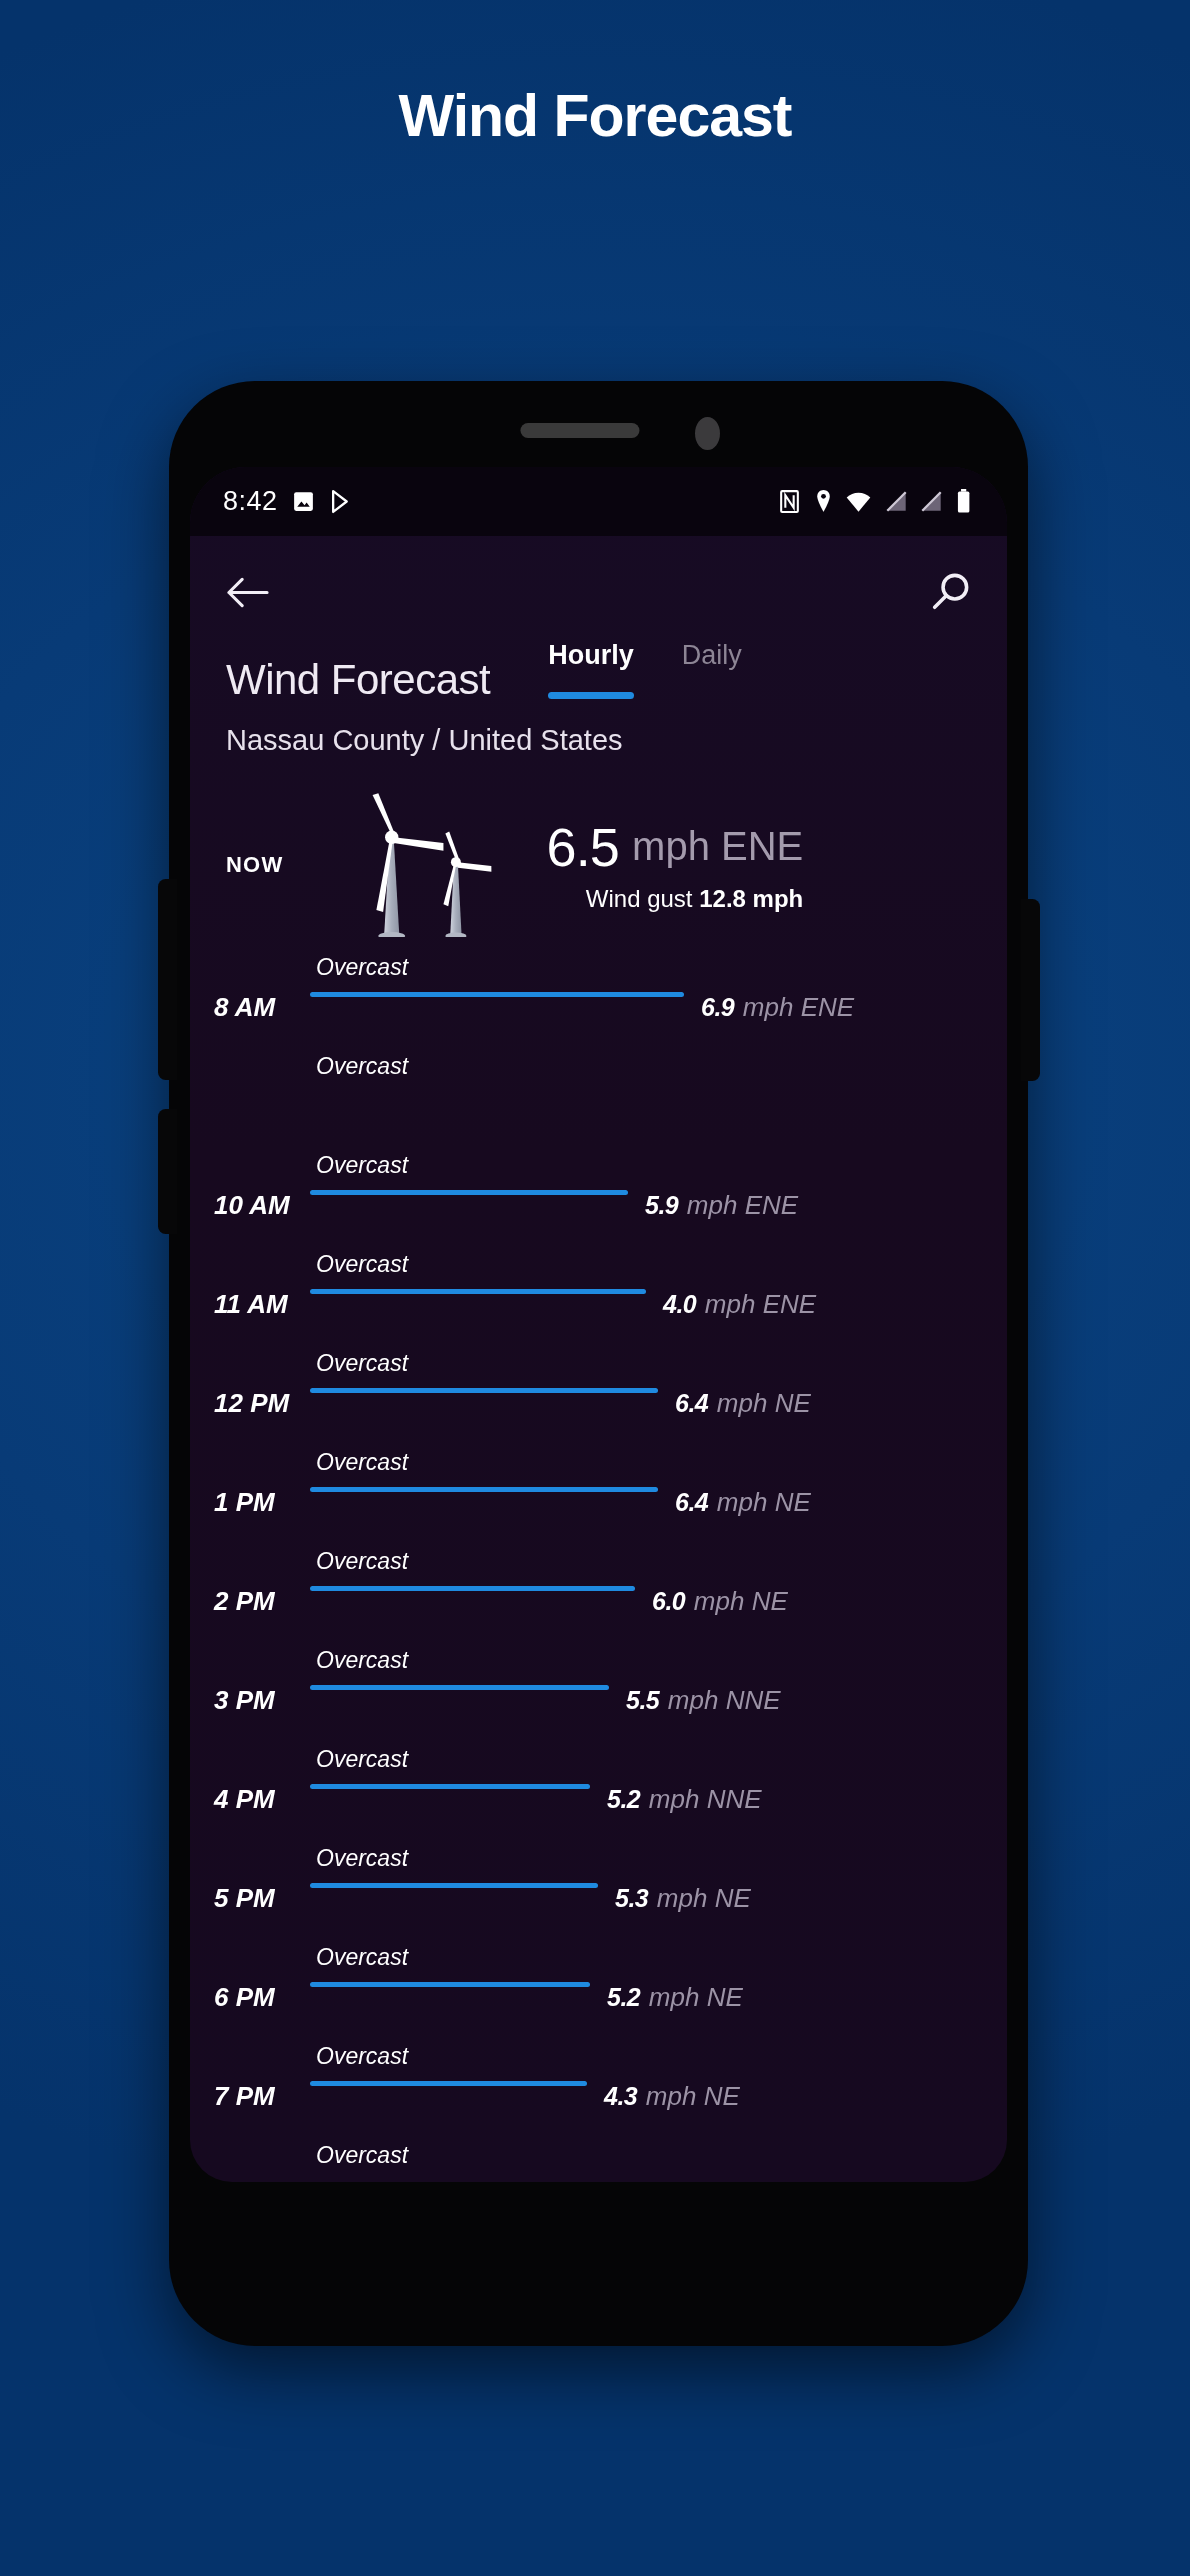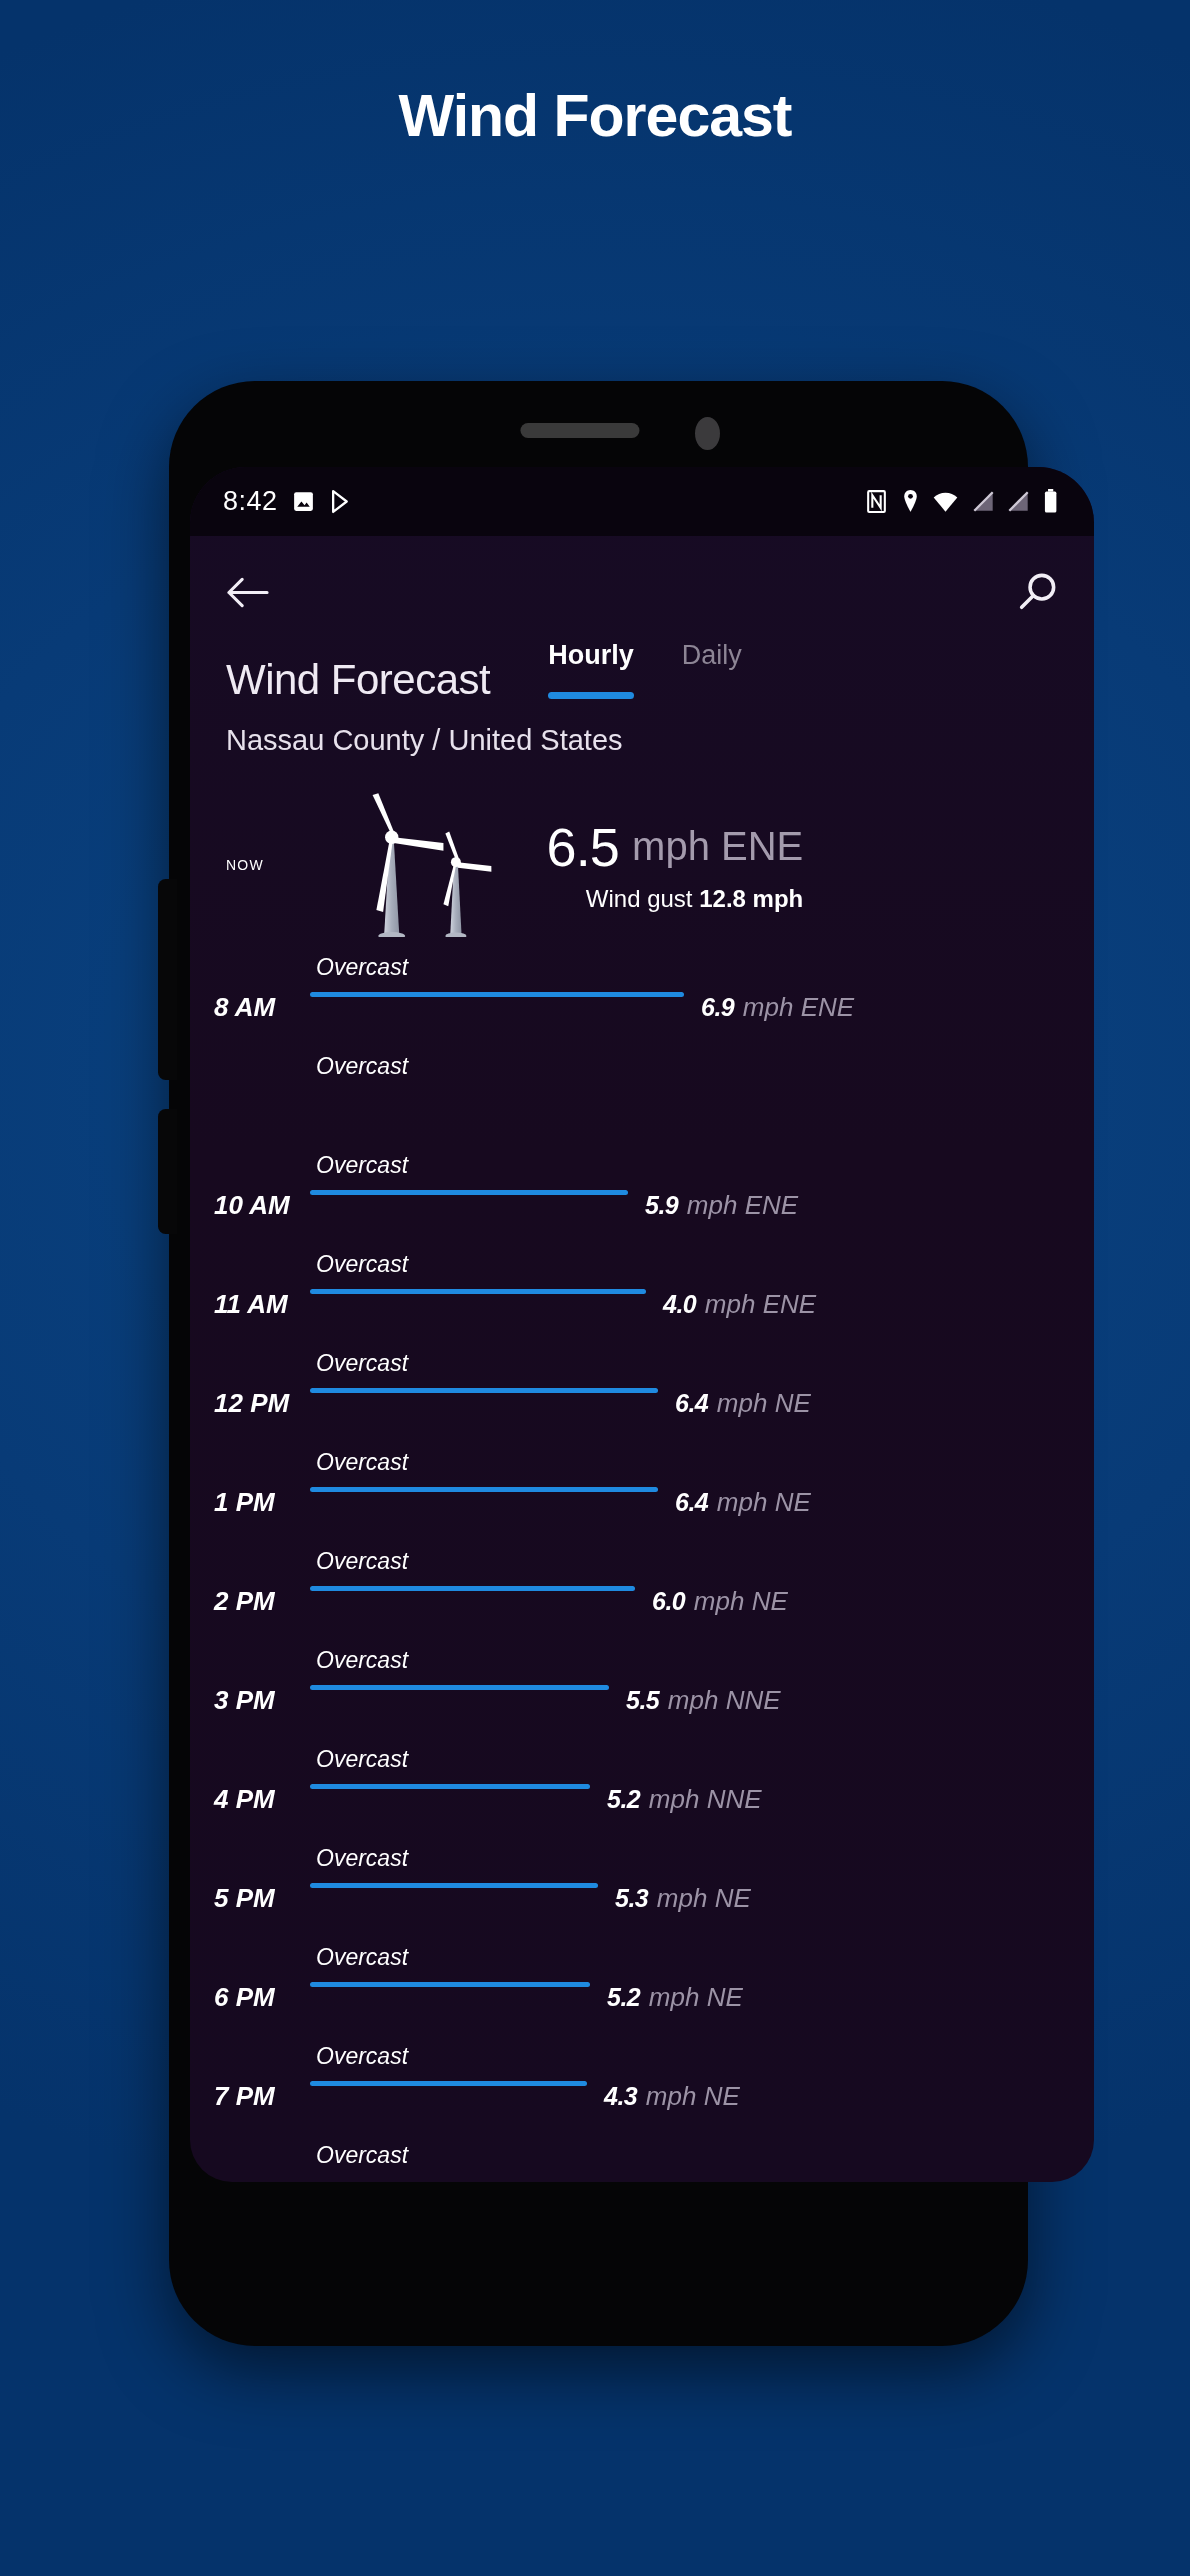--- a/index.html
+++ b/index.html
@@ -63,21 +63,21 @@
     position:absolute; left:50%; top:36px;
     margin-left:96px;
     width:25px; height:33px;
     background:#3b3a3c; border-radius:50%;
   }
 
   
   .screen {
     position:absolute;
     left:21px; top:86px;
-    width:904px; height:1715px;
+    width:817px; height:1715px;
     background:#160a22;
     background-image:linear-gradient(180deg,#170b24 0%,#17091f 40%,#160920 100%);
     border-radius:56px 56px 42px 42px;
     overflow:hidden;
   }
 
   
   .statusbar {
     position:absolute; top:0; left:0; width:100%;
     height:69px;
@@ -117,21 +117,21 @@
   .location {
     margin-top:23px; color:#e7e1ec; font-size:29px; font-weight:400;
   }
 
   
   .now-block {
     position:absolute; top:316px; left:0; width:100%;
     display:flex; align-items:center; padding:0 36px;
     height:163px;
   }
-  .now-label { color:#ffffff; font-size:14px; font-weight:400; letter-spacing:1.2px; width:104px; }
+  .now-label { color:#ffffff; font-size:22px; font-weight:700; letter-spacing:1.2px; width:104px; }
   .turbines { width:182px; height:144px; flex-shrink:0; margin-left:9.6px; }
   .now-right { margin-left:25px; }
   .now-speed-row { display:flex; align-items:center; }
   .now-speed { color:#ffffff; font-size:54px; font-weight:400; letter-spacing:-1px; }
   .now-unit { color:#a49bad; font-size:40px; font-weight:400; margin-left:13.4px; }
   .now-gust { text-align:right; margin-top:7.7px; color:#ffffff; font-size:24px; }
   .now-gust b { font-weight:700; }
 
   
   .hours {

